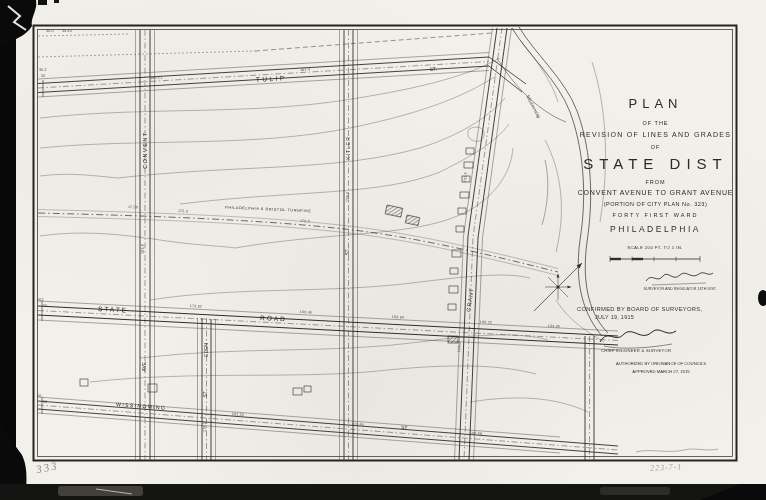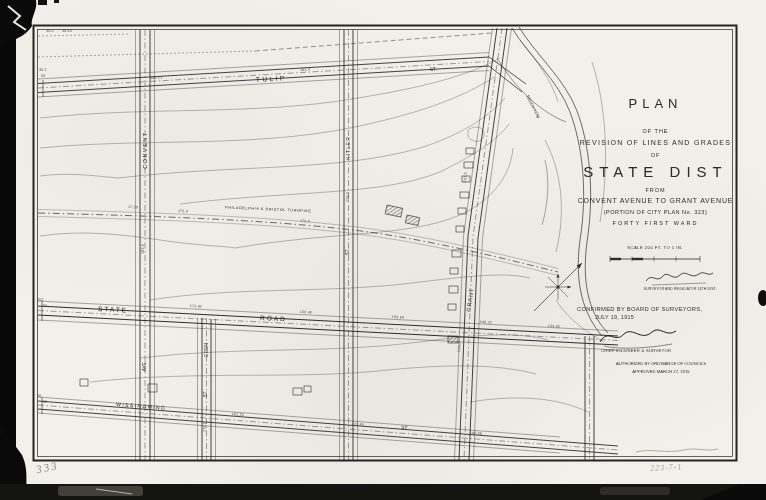--- a/index.html
+++ b/index.html
@@ -10,21 +10,21 @@
       radial-gradient(ellipse at 20% 30%, rgba(120,115,100,.05), transparent 40%),
       radial-gradient(ellipse at 70% 60%, rgba(120,115,100,.06), transparent 45%),
       radial-gradient(ellipse at 45% 85%, rgba(100,95,85,.06), transparent 40%),
       #f1f0ea;}
   svg{position:absolute;left:0;top:0;}
   .svgtxt{font-family:"Liberation Sans",sans-serif;fill:#26241f;}
   .creektxt{font-family:"Liberation Serif",serif;font-style:italic;fill:#3a3a38;}
   .txt{position:absolute;color:#2c2a26;}
   .tb{left:548px;top:96px;width:215px;text-align:center;}
   .tb div{line-height:1.25;}
-  .t-plan{font-size:13px;letter-spacing:5px;margin-bottom:16px;}
+  .t-plan{font-size:13px;letter-spacing:5px;margin-bottom:8px;}
   .t-sm{font-size:5.5px;letter-spacing:1px;margin-bottom:4px;}
   .t-rev{font-size:7px;letter-spacing:1.3px;margin-bottom:4px;}
   .t-road{font-size:15px;letter-spacing:6px;margin:2px 0 5px;}
   .t-conv{font-size:7px;letter-spacing:.8px;margin-bottom:3px;}
   .t-port{font-size:5.5px;letter-spacing:.5px;margin-bottom:4px;}
   .t-ward{font-size:5.5px;letter-spacing:2px;margin-bottom:5px;}
   .t-phil{font-size:8.5px;letter-spacing:2.5px;}
   .scale-label{left:585px;top:245px;width:140px;text-align:center;font-size:4.3px;letter-spacing:.4px;color:#35332f;}
   .confirmed{left:577px;top:306px;width:170px;font-size:5.8px;letter-spacing:.3px;color:#35332f;}
   .confirmed .c2{font-size:5.4px;padding-left:18px;margin-top:2px;}
@@ -232,20 +232,21 @@
   <div class="txt tb">
     <div class="t-plan">PLAN</div>
     <div class="t-sm">OF THE</div>
     <div class="t-rev">REVISION OF LINES AND GRADES</div>
     <div class="t-sm">OF</div>
     <div class="t-road">STATE DIST</div>
     <div class="t-sm">FROM</div>
     <div class="t-conv">CONVENT AVENUE TO GRANT AVENUE</div>
     <div class="t-port">(PORTION OF CITY PLAN No. 323)</div>
     <div class="t-ward">FORTY FIRST WARD</div>
+    <div class="t-phil">PHILADELPHIA</div>
   </div>
 
   <div class="txt scale-label">SCALE 200 FT. TO 1 IN.</div>
 
   <div class="txt cap1">SURVEYOR AND REGULATOR 14TH DIST.</div>
 
   <div class="txt confirmed">
     <div>CONFIRMED BY BOARD OF SURVEYORS,</div>
     <div class="c2">JULY 19, 1915</div>
   </div>

